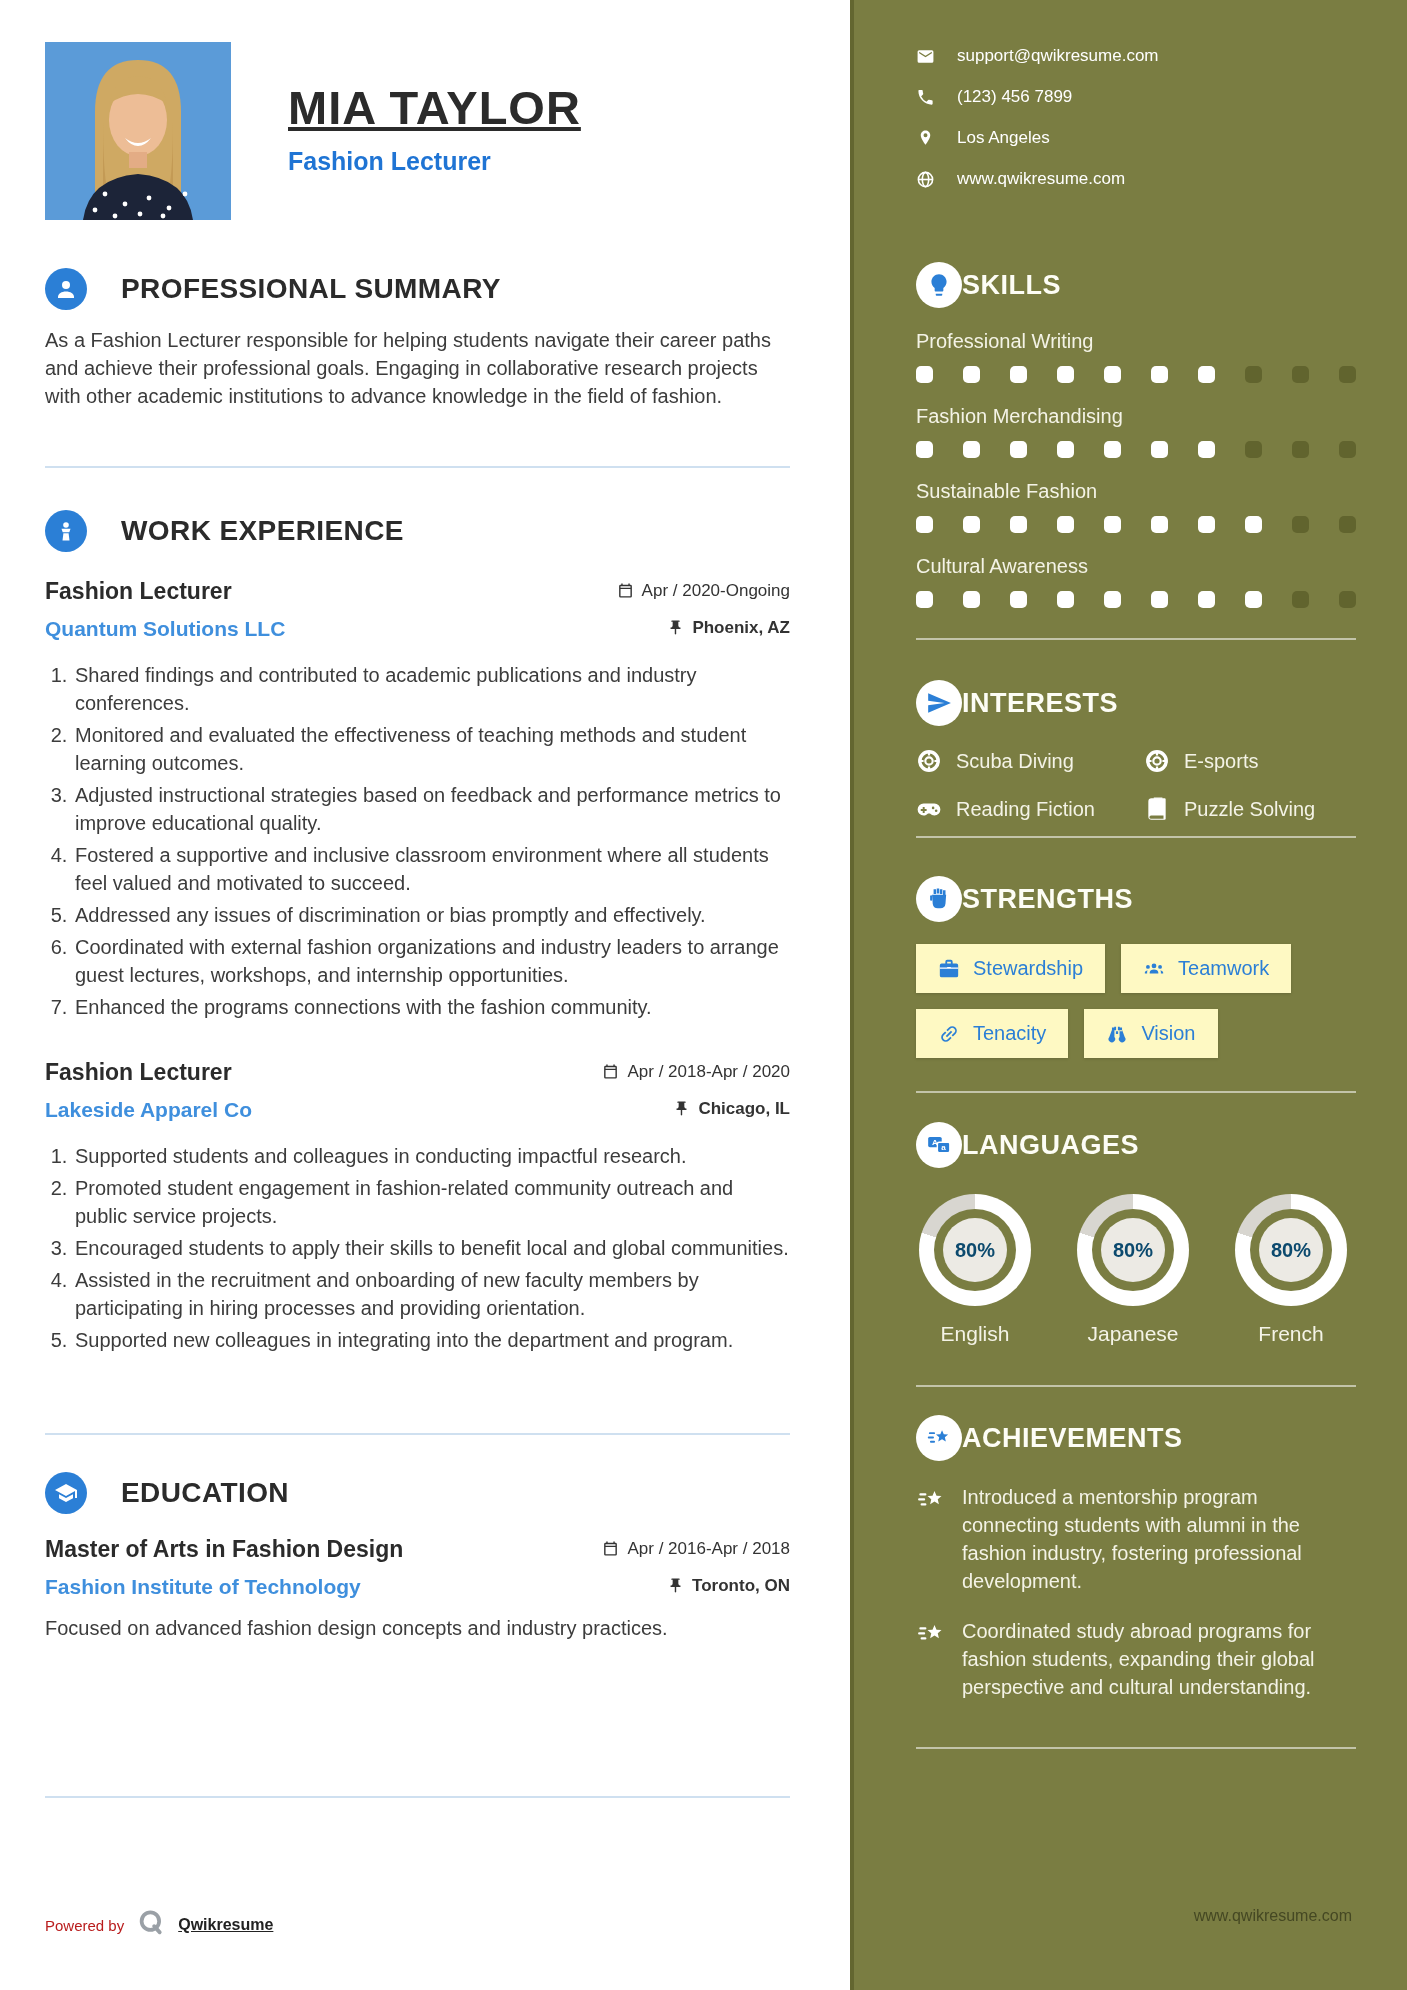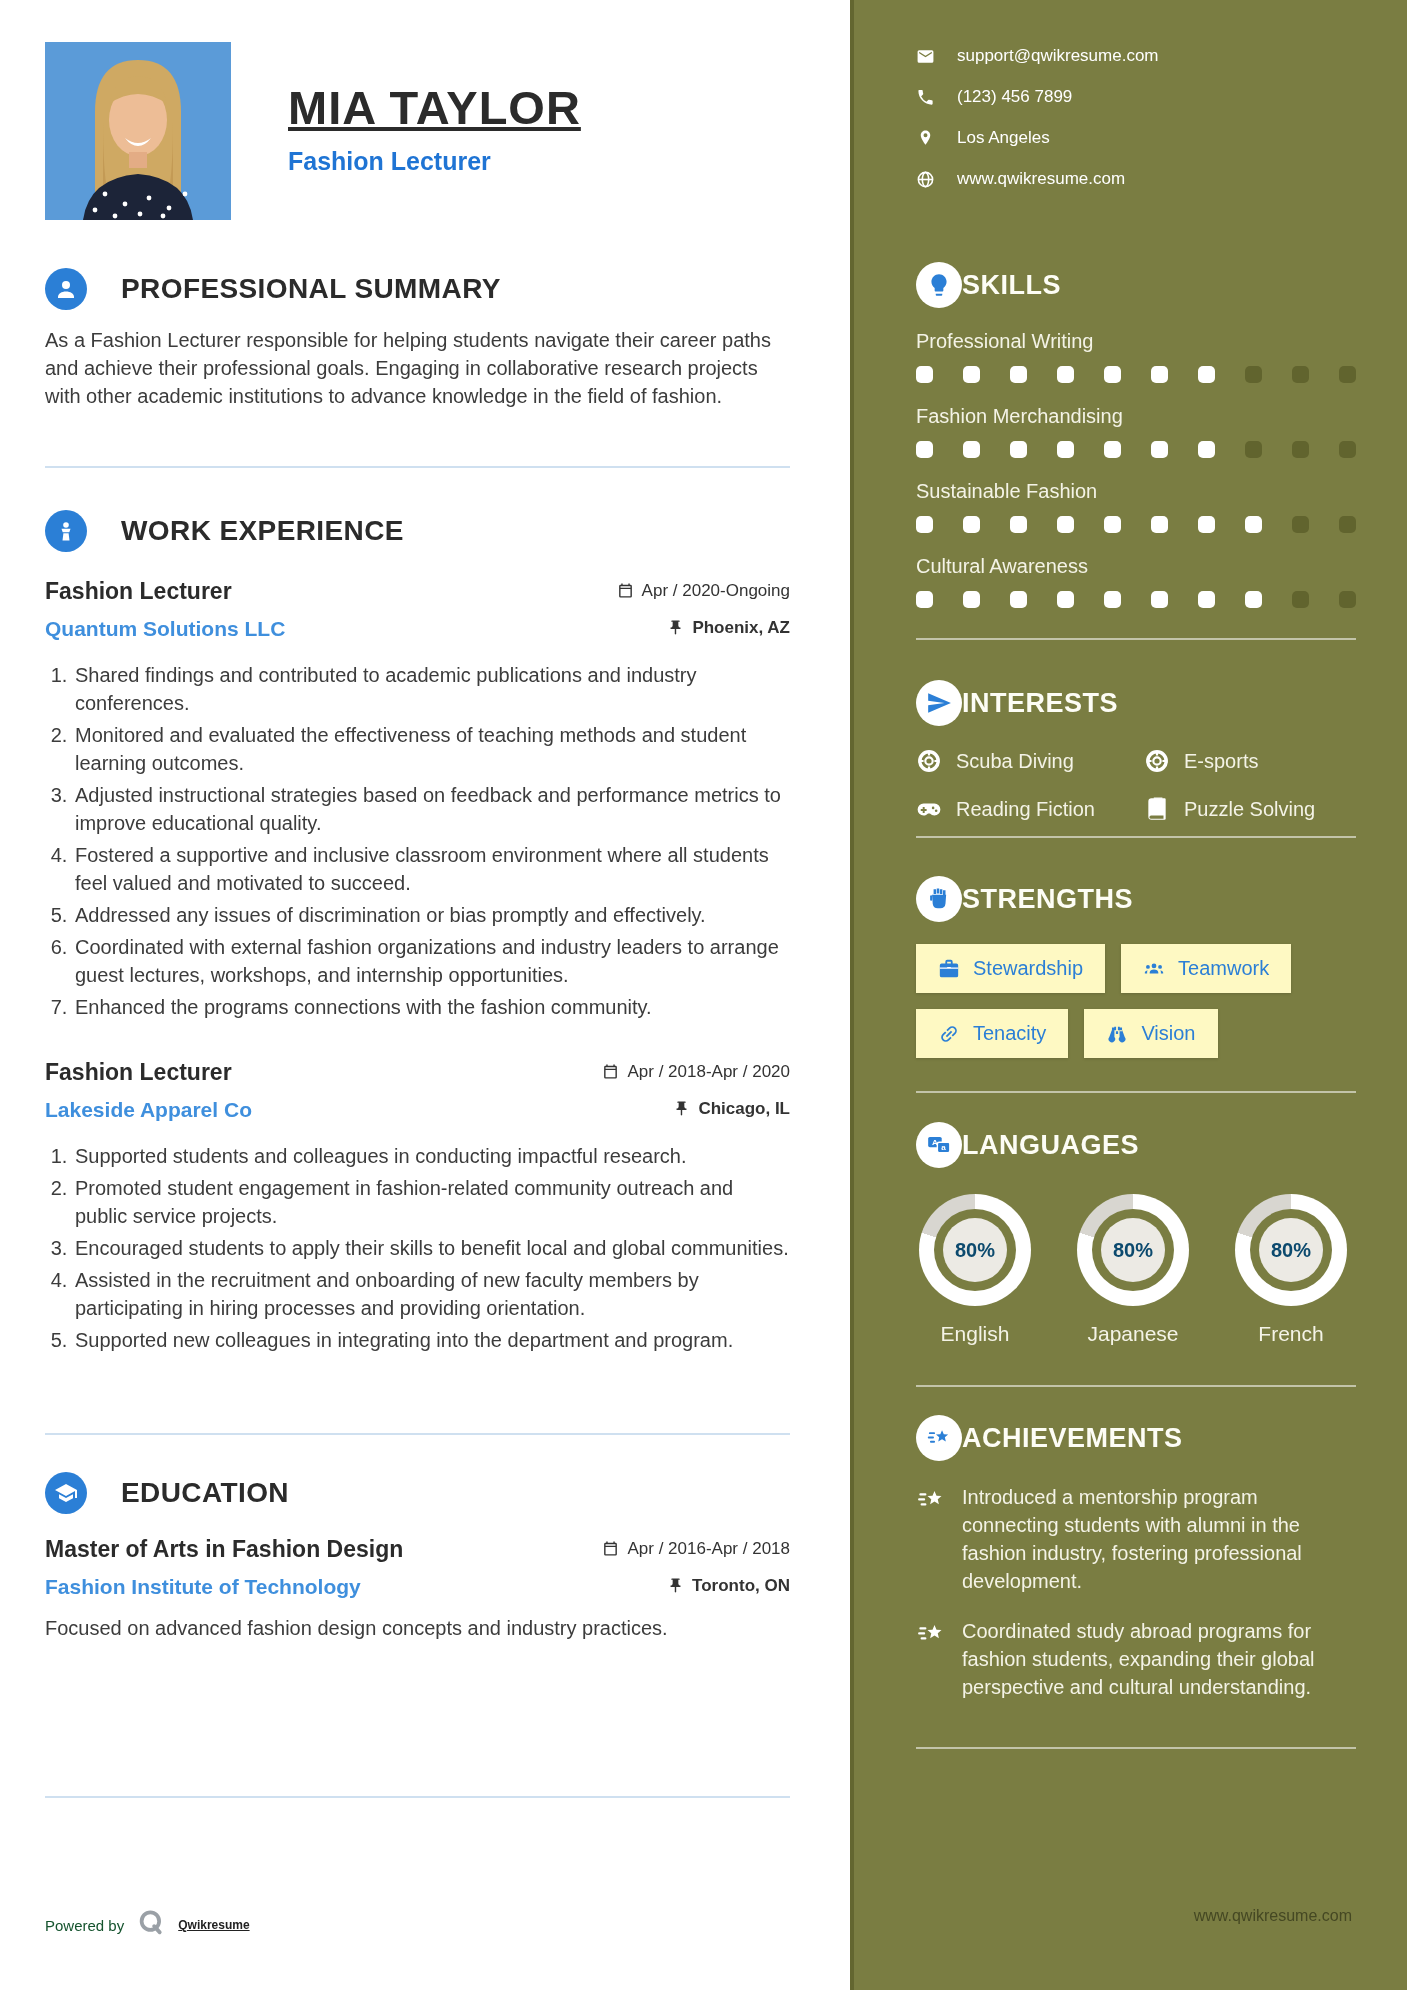--- a/index.html
+++ b/index.html
@@ -39,23 +39,23 @@
   .meta svg{width:17px;height:17px;color:#333;}
   .job-sub{display:flex;justify-content:space-between;align-items:baseline;margin-top:12px;font-weight:bold;}
   .company{font-size:21px;color:var(--link);}
   ol.bullets{margin:20px 0 0 0;padding-left:28px;font-size:20px;line-height:28px;color:var(--body);}
   ol.bullets li{margin-bottom:4px;padding-left:2px;}
 
   .education{top:1472px;}
   .edu-note{margin-top:18px;font-size:20px;color:var(--body);}
 
   .footer-left{position:absolute;left:45px;top:1908px;display:flex;align-items:center;gap:12px;}
-  .powered{font-size:15px;color:#14532d;}
+  .powered{font-size:15px;color:#b91c1c;}
   .qlogo svg{width:30px;height:30px;}
-  .brand{font-size:12px;color:#222;font-weight:600;text-decoration:underline;cursor:pointer;}
+  .brand{font-size:16px;color:#222;font-weight:600;text-decoration:underline;cursor:pointer;}
 
   
   .s-abs{position:absolute;left:62px;width:440px;}
   .contact{top:46px;}
   .contact-item{display:flex;align-items:center;gap:22px;margin-bottom:21px;font-size:17px;color:#fff;}
   .contact-item svg{width:19px;height:19px;min-width:19px;color:#fff;}
 
   .side-head{display:flex;align-items:center;}
   .white-badge{width:46px;height:46px;min-width:46px;border-radius:50%;background:#fff;display:flex;align-items:center;justify-content:center;}
   .white-badge svg{width:26px;height:26px;color:var(--accent);}

